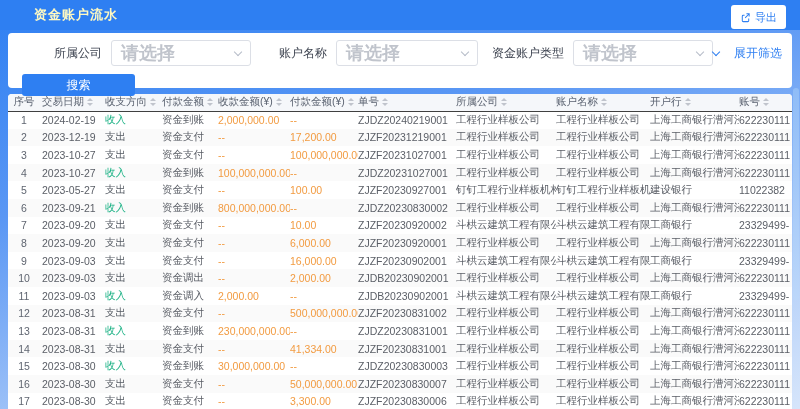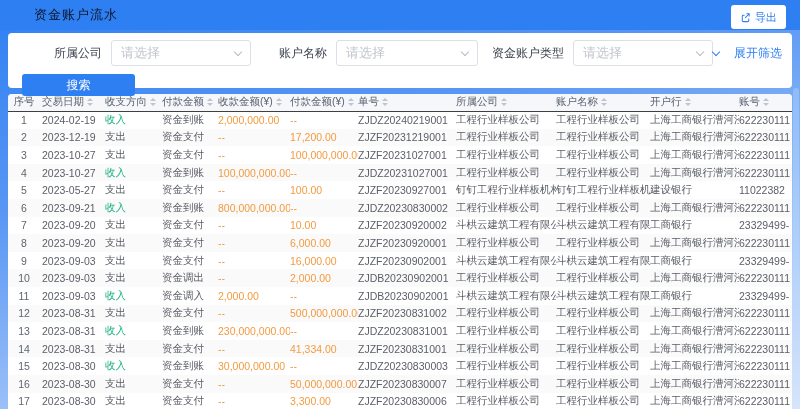--- a/index.html
+++ b/index.html
@@ -4,37 +4,37 @@
 <style>
   * { box-sizing: border-box; margin: 0; padding: 0; }
   html,body { width:800px; height:409px; overflow:hidden; }
   body {
     font-family: "Liberation Sans", "DejaVu Sans", sans-serif;
     background: linear-gradient(165deg, #2e7ff2 0%, #5a97f4 35%, #b9d3f9 80%, #d6e5fb 100%);
     position: relative;
   }
   
   .topbar { height:30px; background:#2e7ff2; display:flex; align-items:center; position:relative; }
-  .page-title { color:#0f172a; font-size:13px; font-weight:normal; margin-left:34px; letter-spacing:1px; }
+  .page-title { color:#fef9c3; font-size:13px; font-weight:bold; margin-left:34px; letter-spacing:1px; }
   .export-btn {
     position:absolute; right:14px; top:5px; height:20px; background:#ffffff; border:none;
     border-radius:3px; color:#2e7ff2; font-size:11px; display:flex; align-items:center;
     padding:12px 9px; cursor:pointer; gap:4px; font-family:inherit;
   }
   
   .filter-card {
     margin:3px 8px 0 8px; background:#ffffff; border-radius:4px; height:55px; padding-top:7px;
   }
   .filter-row { display:flex; align-items:center; padding-left:46px; padding-right:10px; }
   .f-label { font-size:12px; color:#3d4350; white-space:nowrap; margin-right:9px; }
   .select {
     position:relative; height:26px; border:1px solid #dcdfe6; border-radius:3px;
     display:flex; align-items:center; padding:0 22px 0 9px; background:#fff; cursor:pointer;
   }
-  .select .ph { font-size:13px; color:#c0c4cc; }
+  .select .ph { font-size:18px; color:#c0c4cc;font-weight:bold; }
   .chev {
     position:absolute; right:9px; top:8px; width:6px; height:6px;
     border-right:1.2px solid #b6bcc8; border-bottom:1.2px solid #b6bcc8; transform:rotate(45deg);
   }
   .w1{width:150px} .w2{width:152px} .w3{width:150px}
   .g2{margin-left:28px} .g3{margin-left:14px}
   .expand-link { margin-left:auto; display:flex; align-items:center; gap:15px; color:#2e7ff2;
     font-size:12px; cursor:pointer; white-space:nowrap; }
   .expand-link .chev2 { width:6px; height:6px; border-right:1.3px solid #2e7ff2;
     border-bottom:1.3px solid #2e7ff2; transform:rotate(45deg); margin-top:-3px; }

